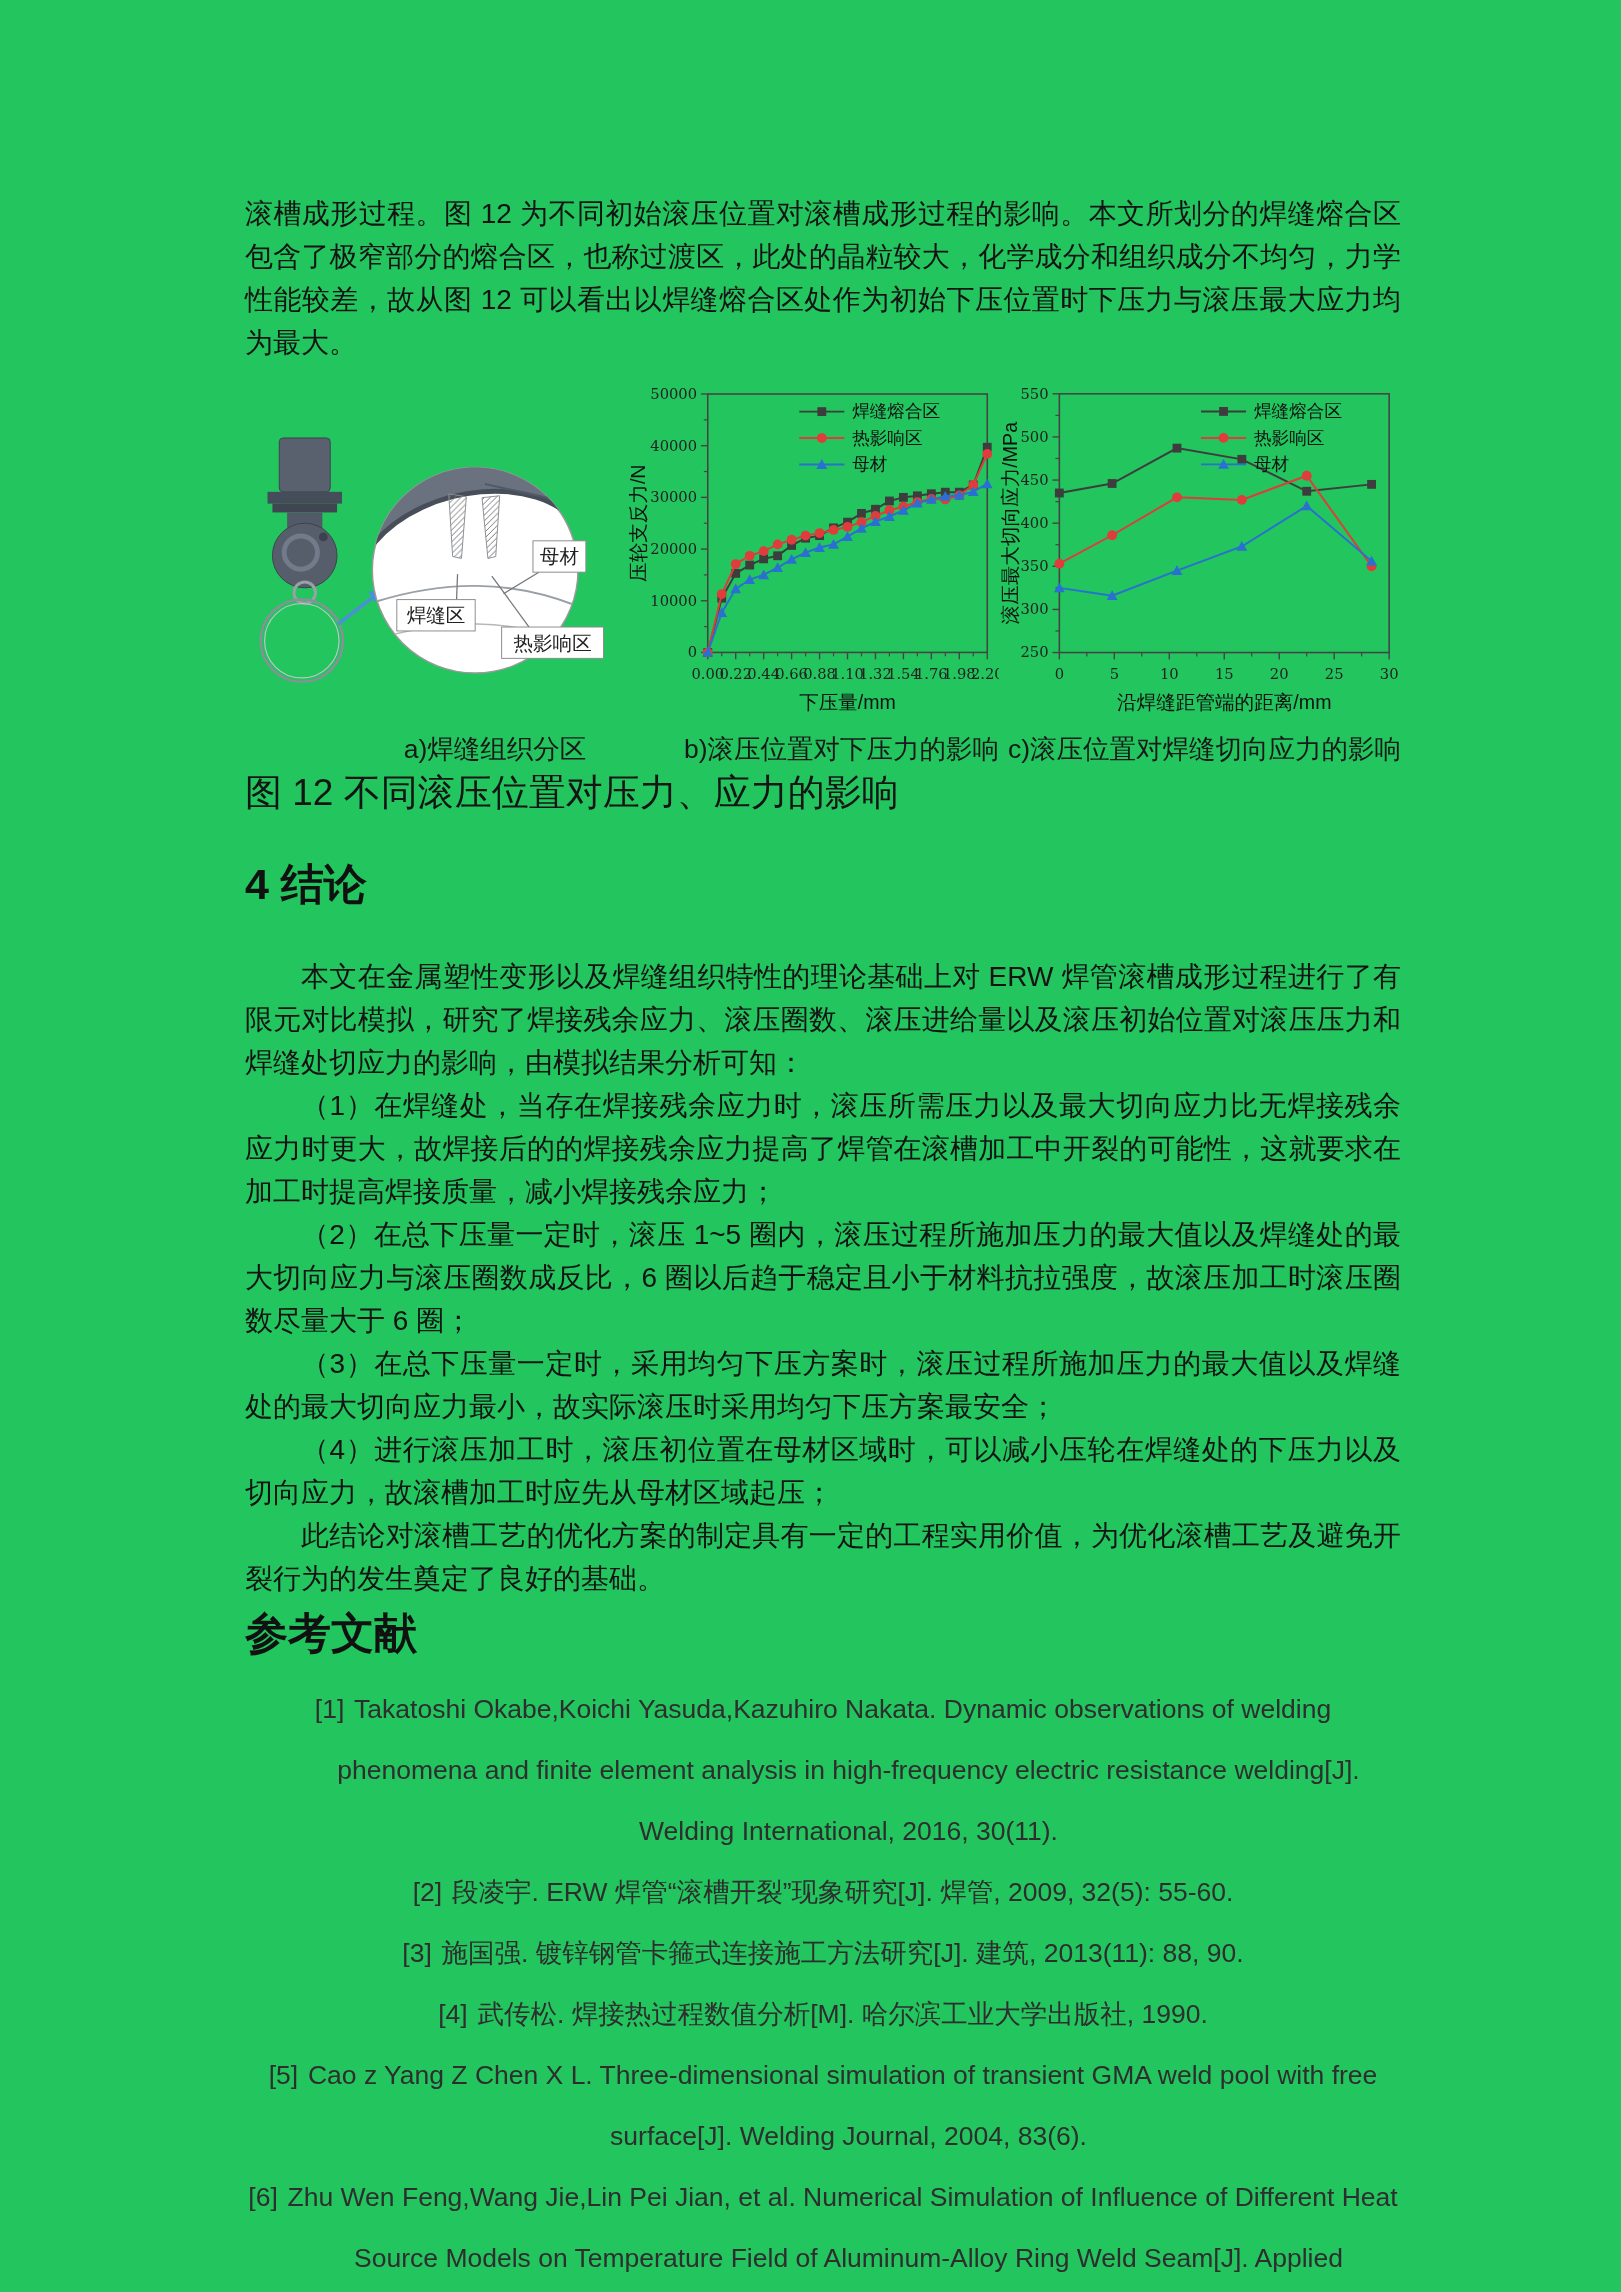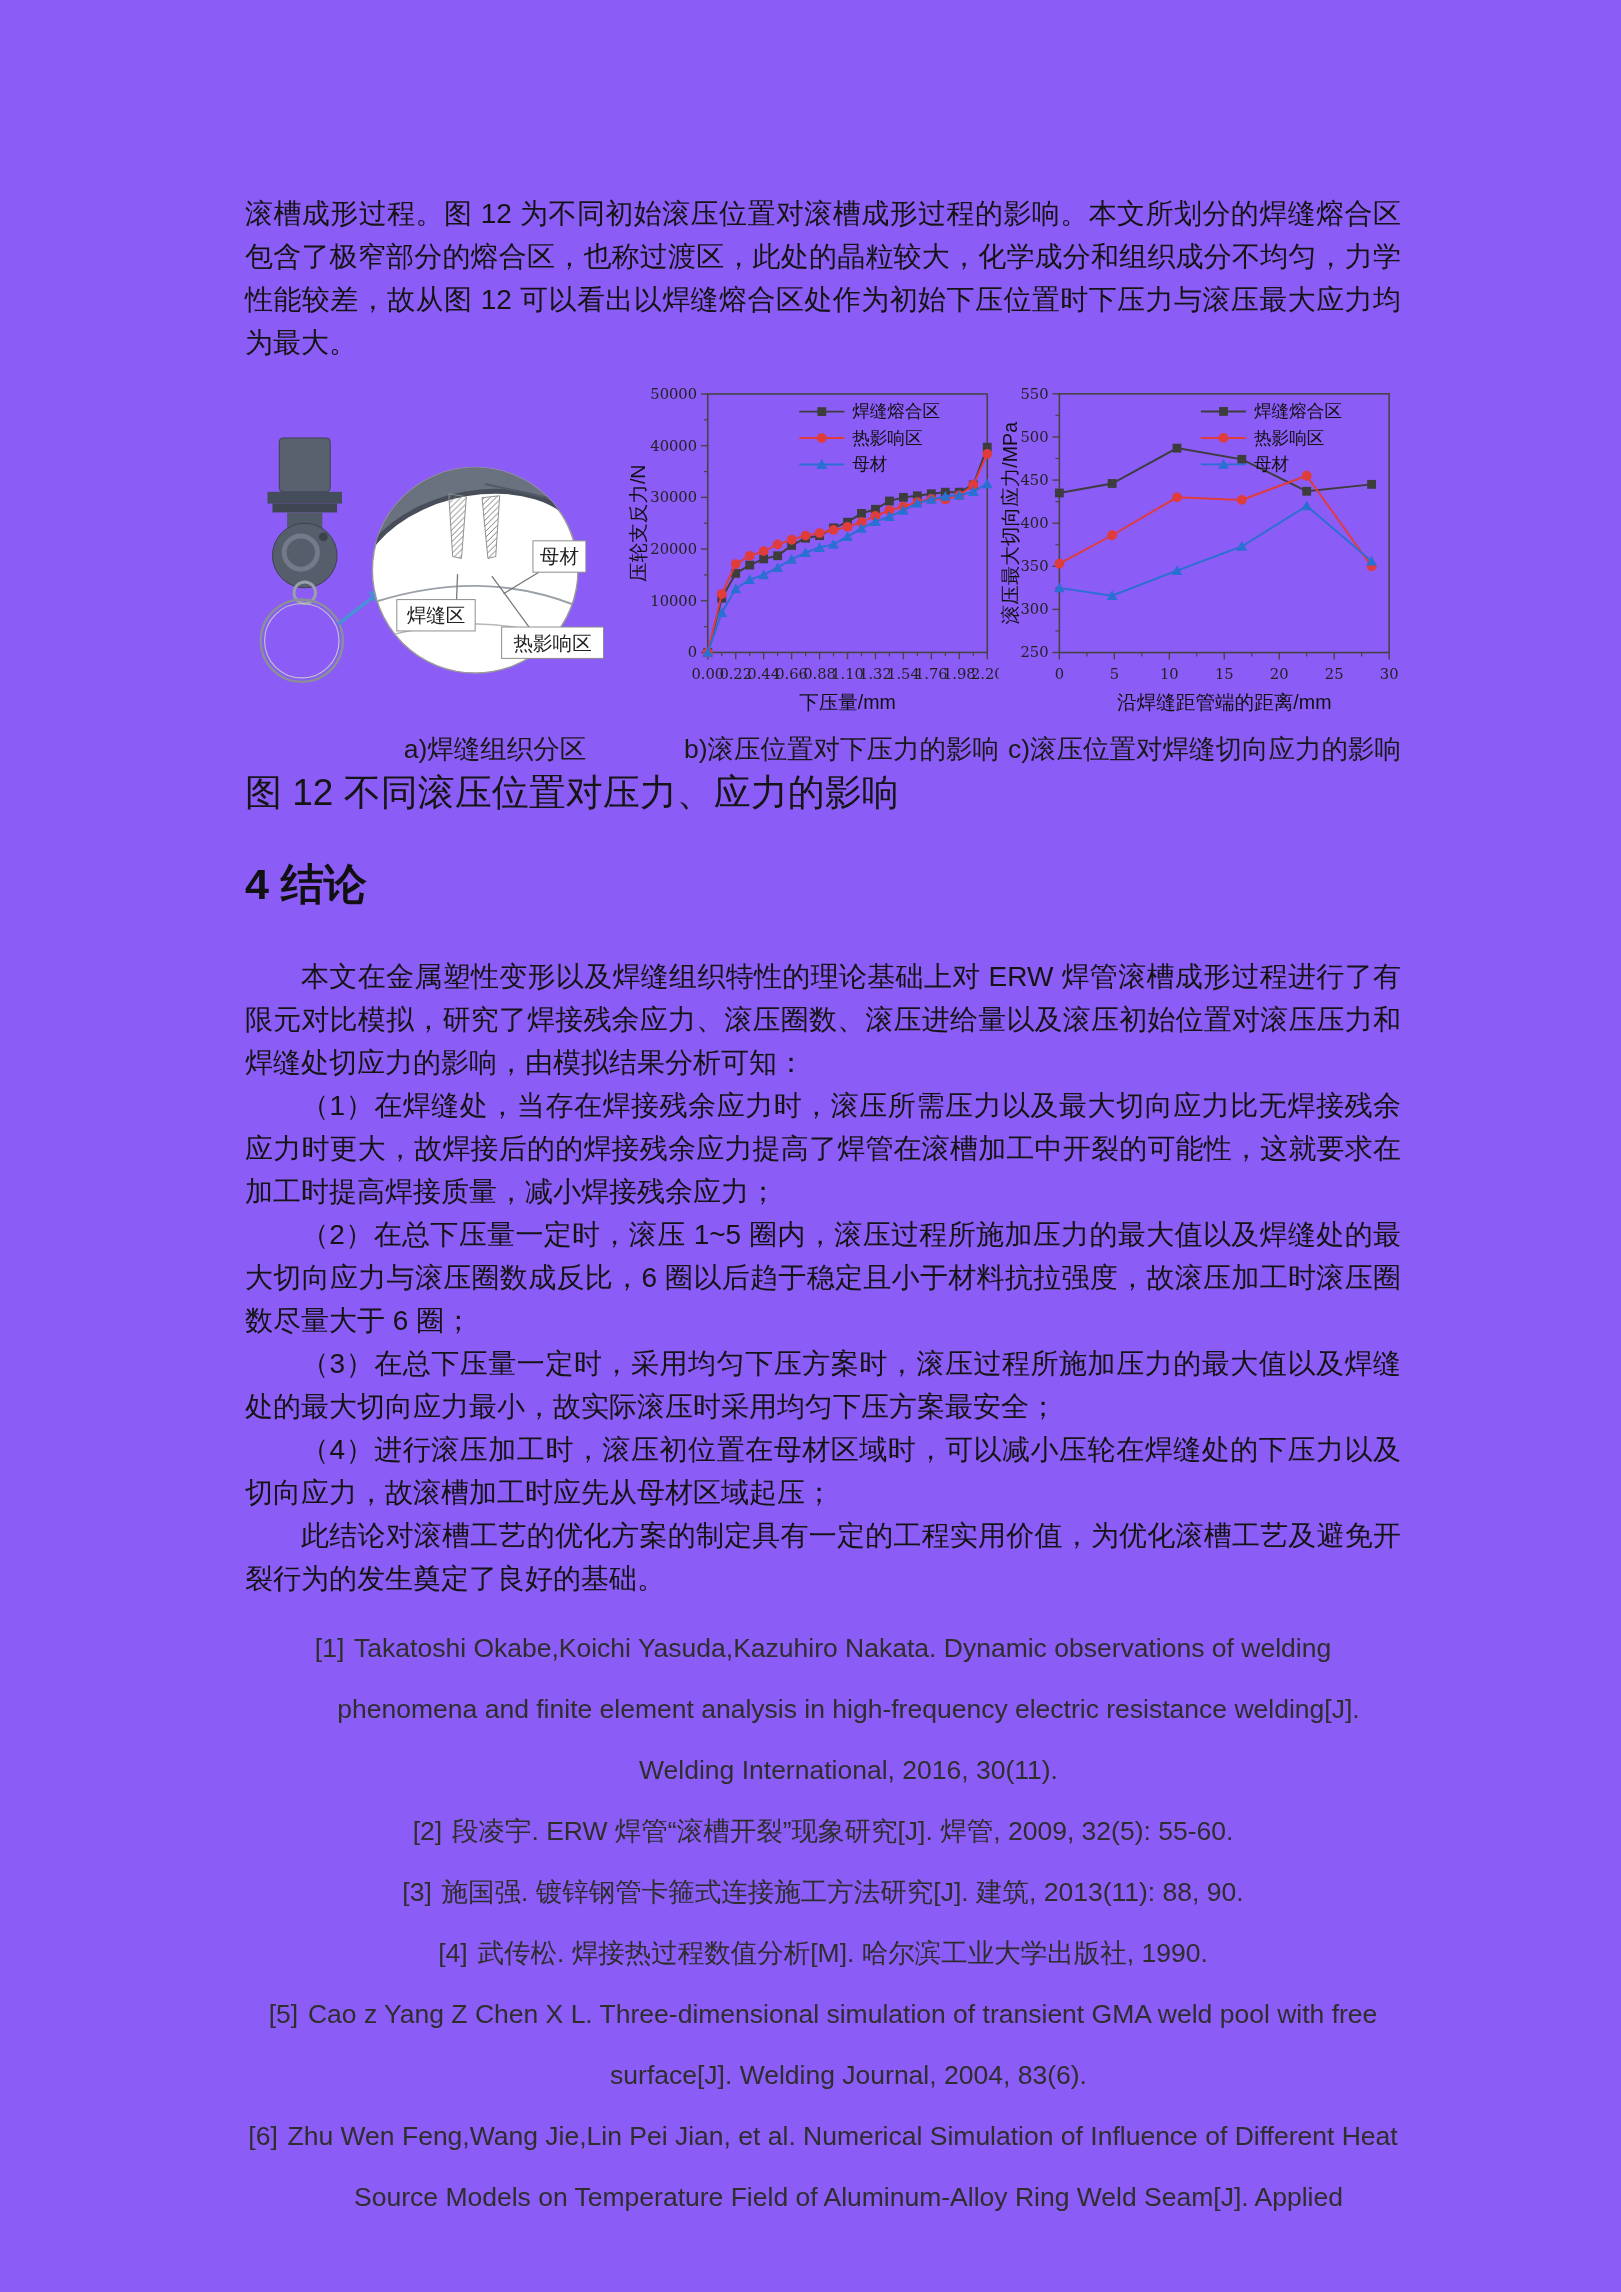--- a/index.html
+++ b/index.html
@@ -1,18 +1,18 @@
 <!DOCTYPE html>
 <html><head>
 <meta charset="utf-8">
 <style>
   * { margin:0; padding:0; box-sizing:border-box; }
   html,body { background:#ffffff; }
   .page {
-    position:relative; width:1621px; height:2293px; background:#8b5cf6;
+    position:relative; width:1621px; height:2293px; background:#22c55e;
     font-family:"Liberation Sans", sans-serif; color:#161616; overflow:hidden;
   }
   .content { padding:192px 220px 0 245px; }
   .body-par {
     font-size:28px; line-height:43px; text-align:justify; color:#141414;
   }
   .indent { text-indent:2em; }
   .figure-row { display:flex; margin-top:19.6px; height:345px; }
   .cell-a { width:382px; }
   .cell-b { width:372px; }
@@ -331,20 +331,21 @@
 
     <div class="conclusion">
       <p class="body-par indent">本文在金属塑性变形以及焊缝组织特性的理论基础上对 ERW 焊管滚槽成形过程进行了有限元对比模拟，研究了焊接残余应力、滚压圈数、滚压进给量以及滚压初始位置对滚压压力和焊缝处切应力的影响，由模拟结果分析可知：</p>
       <p class="body-par indent">（1）在焊缝处，当存在焊接残余应力时，滚压所需压力以及最大切向应力比无焊接残余应力时更大，故焊接后的的焊接残余应力提高了焊管在滚槽加工中开裂的可能性，这就要求在加工时提高焊接质量，减小焊接残余应力；</p>
       <p class="body-par indent">（2）在总下压量一定时，滚压 1~5 圈内，滚压过程所施加压力的最大值以及焊缝处的最大切向应力与滚压圈数成反比，6 圈以后趋于稳定且小于材料抗拉强度，故滚压加工时滚压圈数尽量大于 6 圈；</p>
       <p class="body-par indent">（3）在总下压量一定时，采用均匀下压方案时，滚压过程所施加压力的最大值以及焊缝处的最大切向应力最小，故实际滚压时采用均匀下压方案最安全；</p>
       <p class="body-par indent">（4）进行滚压加工时，滚压初位置在母材区域时，可以减小压轮在焊缝处的下压力以及切向应力，故滚槽加工时应先从母材区域起压；</p>
       <p class="body-par indent">此结论对滚槽工艺的优化方案的制定具有一定的工程实用价值，为优化滚槽工艺及避免开裂行为的发生奠定了良好的基础。</p>
     </div>
 
+    <h2 class="refs-head">参考文献</h2>
 
     <ul class="ref-list">
       <li class="ref-item"><span class="marker">[1]</span><span>Takatoshi Okabe,Koichi Yasuda,Kazuhiro Nakata. Dynamic observations of welding phenomena and finite element analysis in high-frequency electric resistance welding[J]. Welding International, 2016, 30(11).</span></li>
       <li class="ref-item"><span class="marker">[2]</span><span>段凌宇. ERW 焊管“滚槽开裂”现象研究[J]. 焊管, 2009, 32(5): 55-60.</span></li>
       <li class="ref-item"><span class="marker">[3]</span><span>施国强. 镀锌钢管卡箍式连接施工方法研究[J]. 建筑, 2013(11): 88, 90.</span></li>
       <li class="ref-item"><span class="marker">[4]</span><span>武传松. 焊接热过程数值分析[M]. 哈尔滨工业大学出版社, 1990.</span></li>
       <li class="ref-item"><span class="marker">[5]</span><span>Cao z Yang Z Chen X L. Three-dimensional simulation of transient GMA weld pool with free surface[J]. Welding Journal, 2004, 83(6).</span></li>
       <li class="ref-item"><span class="marker">[6]</span><span>Zhu Wen Feng,Wang Jie,Lin Pei Jian, et al. Numerical Simulation of Influence of Different Heat Source Models on Temperature Field of Aluminum-Alloy Ring Weld Seam[J]. Applied</span></li>
     </ul>
 

